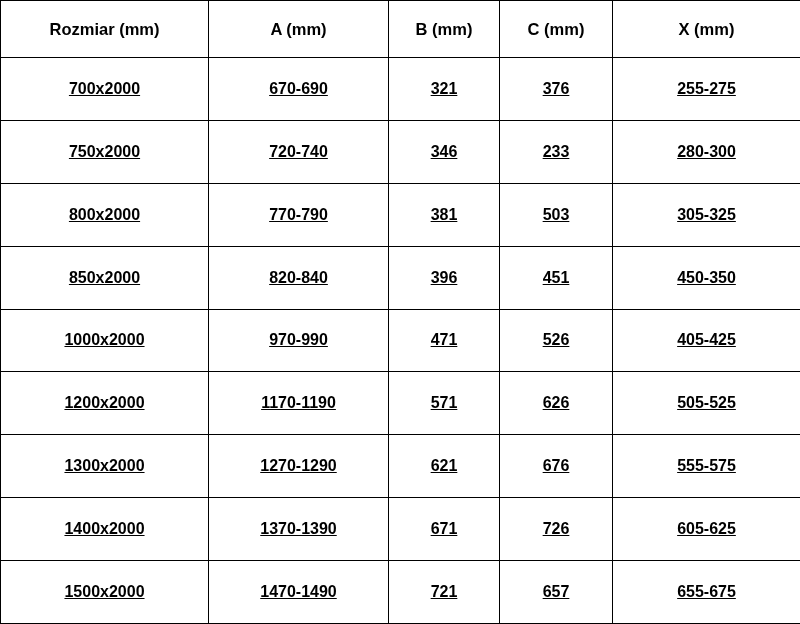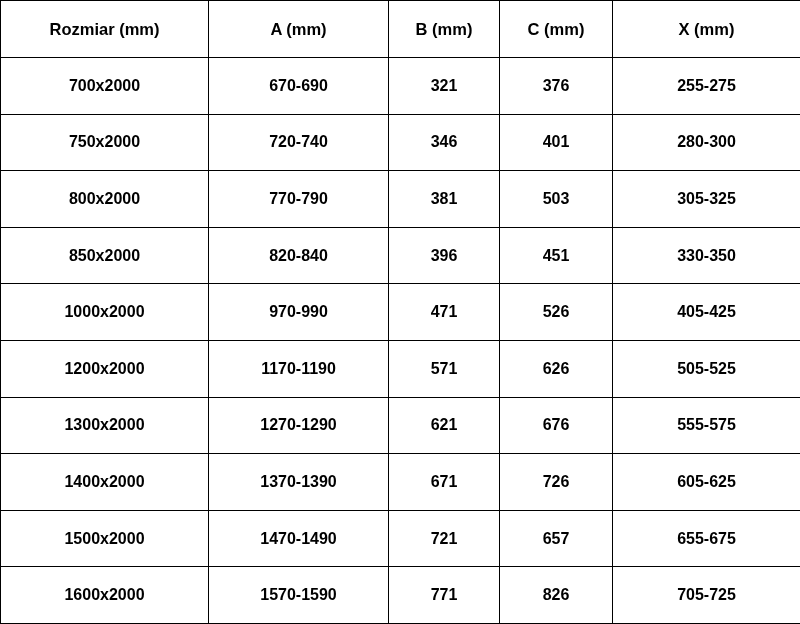--- a/index.html
+++ b/index.html
@@ -34,20 +34,21 @@
     font-size: 16px;
     padding: 0 4px;
     white-space: nowrap;
   }
   table.spec-table thead th {
     font-size: 16.5px;
     height: 56px;
   }
   table.spec-table tbody td {
     height: 45.5px;
+    text-decoration: underline;
   }
   
   col.c0 { width: 208px; }
   col.c1 { width: 180px; }
   col.c2 { width: 111px; }
   col.c3 { width: 113px; }
   col.c4 { width: 188px; }
 </style>
 </head>
 <body>
@@ -75,36 +76,36 @@
         <td>700x2000</td>
         <td>670-690</td>
         <td>321</td>
         <td>376</td>
         <td>255-275</td>
       </tr>
       <tr>
         <td>750x2000</td>
         <td>720-740</td>
         <td>346</td>
-        <td>401</td>
+        <td>233</td>
         <td>280-300</td>
       </tr>
       <tr>
         <td>800x2000</td>
         <td>770-790</td>
         <td>381</td>
         <td>503</td>
         <td>305-325</td>
       </tr>
       <tr>
         <td>850x2000</td>
         <td>820-840</td>
         <td>396</td>
         <td>451</td>
-        <td>330-350</td>
+        <td>450-350</td>
       </tr>
       <tr>
         <td>1000x2000</td>
         <td>970-990</td>
         <td>471</td>
         <td>526</td>
         <td>405-425</td>
       </tr>
       <tr>
         <td>1200x2000</td>
@@ -127,22 +128,15 @@
         <td>726</td>
         <td>605-625</td>
       </tr>
       <tr>
         <td>1500x2000</td>
         <td>1470-1490</td>
         <td>721</td>
         <td>657</td>
         <td>655-675</td>
       </tr>
-      <tr>
-        <td>1600x2000</td>
-        <td>1570-1590</td>
-        <td>771</td>
-        <td>826</td>
-        <td>705-725</td>
-      </tr>
     </tbody>
   </table>
 </div>
 
 </body></html>

